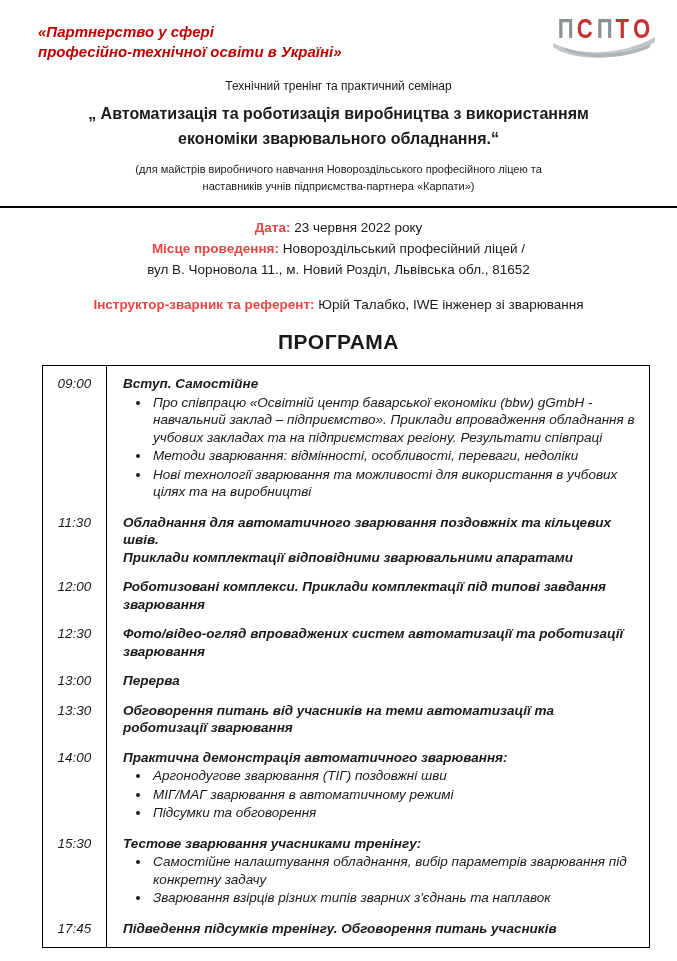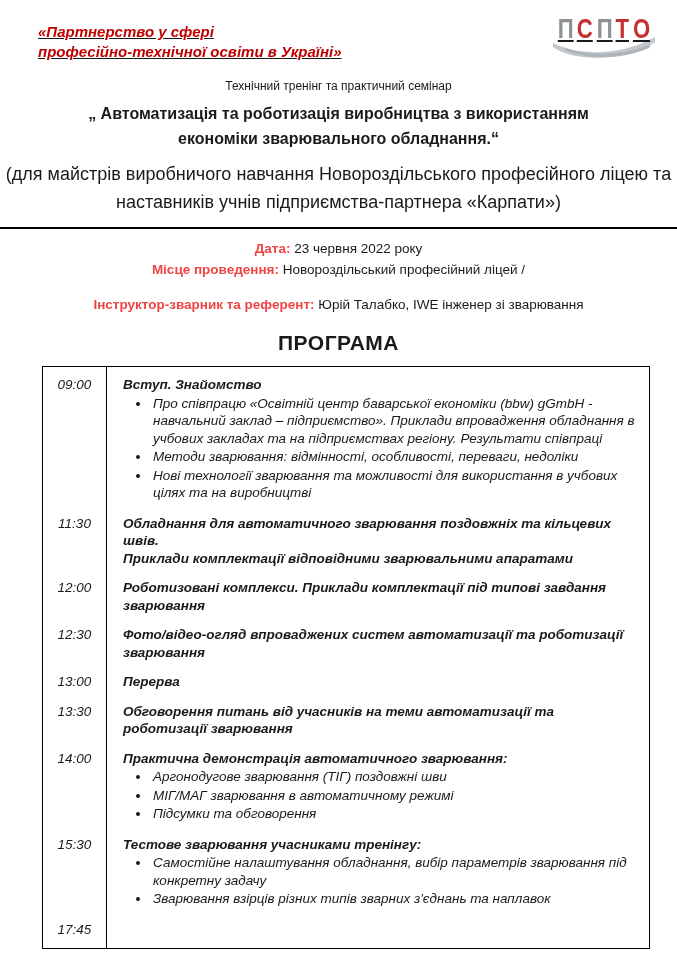--- a/index.html
+++ b/index.html
@@ -2,33 +2,33 @@
 <html><head>
 <meta charset="utf-8">
 <style>
   html,body{margin:0;padding:0;background:#fff;}
   .page{
     width:677px;height:961px;position:relative;overflow:hidden;
     background:#ffffff;color:#1a1a1a;
     font-family:"Liberation Sans",sans-serif;
   }
   
-  .hdr{display:flex;justify-content:space-between;align-items:flex-start;padding:16px 18px 0 38px;text-decoration:underline;}
+  .hdr{display:flex;justify-content:space-between;align-items:flex-start;padding:16px 18px 0 38px;}
   .partnership{
     color:#C00000;font-weight:bold;font-style:italic;
     font-size:15px;line-height:1.35;padding-top:6px;
   }
   .psptu{width:110px;text-align:center;}
   .psptu-letters{display:flex;justify-content:center;font-weight:bold;font-size:27px;line-height:1;letter-spacing:0;}
   .psptu-letters span{display:inline-block;transform:scaleX(.82);}
   .psptu-swoosh{display:block;margin:-7px auto 0;}
   
   .seminar-type{text-align:center;font-size:12px;margin-top:16px;}
   .main-title{text-align:center;font-size:16px;font-weight:bold;line-height:1.6;margin-top:8px;}
-  .audience{text-align:center;font-size:18px;line-height:1.55;margin-top:9px;}
+  .audience{text-align:center;font-size:11px;line-height:1.55;margin-top:9px;}
   .top-divider{border:none;border-top:2px solid #000;margin:11px 0 10px 0;}
   
   .details{text-align:center;font-size:13.5px;line-height:1.55;}
   .details b{color:#ef4444;}
   .instructor-line{margin-top:14px;}
   
   .program-heading{text-align:center;font-size:21px;font-weight:bold;margin:15px 0 11px 0;letter-spacing:.5px;}
   .agenda{margin:0 27px 0 42px;border:1.5px solid #000;}
   .agenda-row{display:flex;font-style:italic;}
   .agenda-time{
@@ -79,32 +79,33 @@
 
   <hr class="top-divider">
 
   <div class="details">
     <div>
       <b>Дата:</b><span> 23 червня 2022 року</span>
     </div>
     <div>
       <b>Місце проведення:</b><span> Новороздільський професійний ліцей /</span>
     </div>
+    <div>вул В. Чорновола 11., м. Новий Розділ, Львівська обл., 81652</div>
     <div class="instructor-line">
       <b>Інструктор-зварник та референт:</b><span> Юрій Талабко, IWE інженер зі зварювання</span>
     </div>
   </div>
 
   <div class="program-heading">ПРОГРАМА</div>
   <div class="agenda">
     <div>
         <div class="agenda-row">
           <div class="agenda-time">09:00</div>
           <div class="agenda-content">
-            <div class="agenda-item-title">Вступ. Знайомство</div>
+            <div class="agenda-item-title">Вступ. Самостійне</div>
             <ul class="agenda-bullets">
               <li class="agenda-bullet">Про співпрацю «Освітній центр баварської економіки (bbw) gGmbH - навчальний заклад – підприємство».  Приклади впровадження обладнання в учбових закладах та на підприємствах регіону. Результати співпраці</li>
               <li class="agenda-bullet">Методи зварювання: відмінності, особливості, переваги, недоліки</li>
               <li class="agenda-bullet">Нові технології зварювання та можливості для використання в учбових цілях та на виробництві</li>
             </ul>
           </div>
         </div>
         <div class="agenda-row">
           <div class="agenda-time">11:30</div>
           <div class="agenda-content">
@@ -152,17 +153,20 @@
           <div class="agenda-content">
             <div class="agenda-item-title">Тестове зварювання учасниками тренінгу:</div>
             <ul class="agenda-bullets">
               <li class="agenda-bullet">Самостійне налаштування обладнання, вибір параметрів зварювання під конкретну задачу</li>
               <li class="agenda-bullet">Зварювання взірців різних типів зварних з'єднань та наплавок</li>
             </ul>
           </div>
         </div>
         <div class="agenda-row">
           <div class="agenda-time">17:45</div>
+          <div class="agenda-content">
+            <div class="agenda-item-title">Підведення підсумків тренінгу. Обговорення питань учасників</div>
+          </div>
         </div>
       </div>
   </div>
 
 </div>
 
 </body></html>

